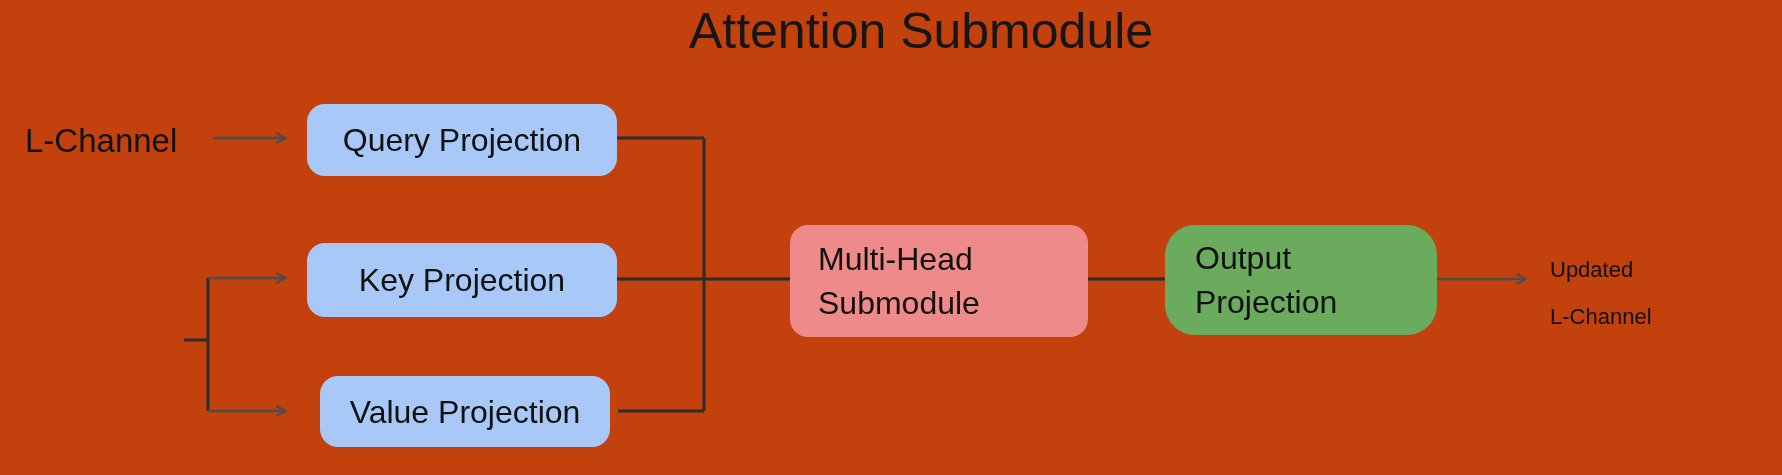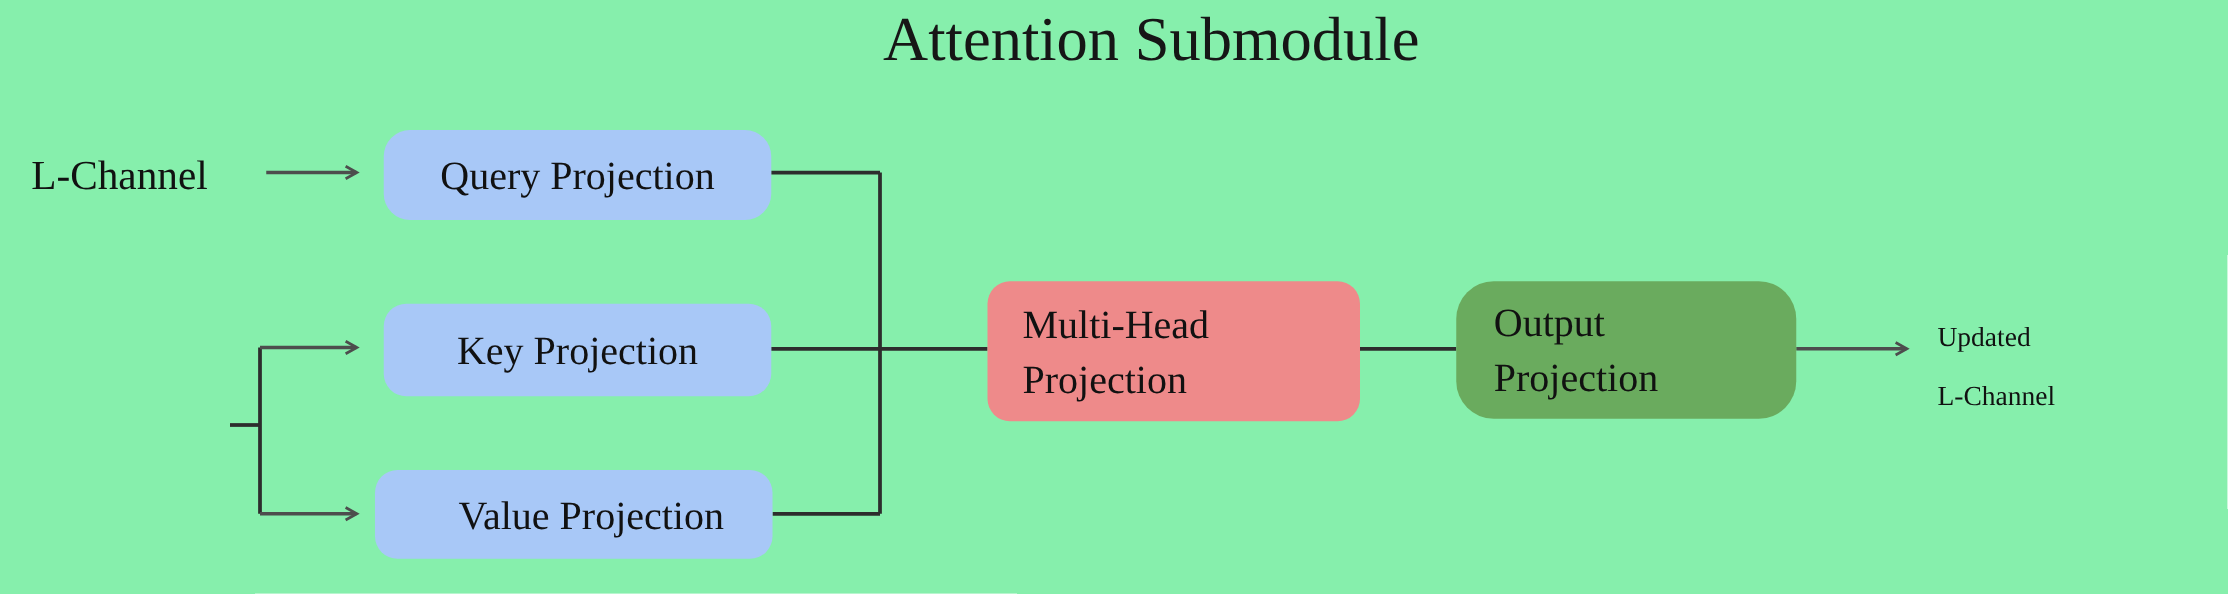--- a/index.html
+++ b/index.html
@@ -4,22 +4,22 @@
 <style>
   html, body {
     margin: 0;
     padding: 0;
     background: #ffffff;
   }
   .canvas {
     position: relative;
     width: 1782px;
     height: 475px;
-    background: #86efac;
-    font-family: Liberation Serif, serif;
+    background: #c2410c;
+    font-family: Liberation Sans, sans-serif;
     color: #1a1a1a;
     overflow: hidden;
   }
   .title {
     position: absolute;
     left: 921px;
     top: 2px;
     transform: translateX(-50%);
     font-size: 50px;
     white-space: nowrap;
@@ -39,23 +39,23 @@
     position: absolute;
     border-radius: 18px;
     display: flex;
     align-items: center;
     color: #111111;
     font-size: 32px;
   }
   .node.centered { justify-content: center; text-align: center; }
   .node.left-al  { justify-content: flex-start; }
   .node .node-label { white-space: pre-line; line-height: 44px; }
-  .node.query  { left: 307px; top: 104px; width: 310px; height: 72px; border-radius: 21px; }
+  .node.query  { left: 307px; top: 104px; width: 310px; height: 72px; }
   .node.key    { left: 307px; top: 243px; width: 310px; height: 74px; }
-  .node.value  { left: 300px; top: 376px; width: 290px; height: 71px; padding-left: 28px; }
+  .node.value  { left: 320px; top: 376px; width: 290px; height: 71px; }
   .node.mha    { left: 790px; top: 225px; width: 298px; height: 112px; padding-left: 28px; box-sizing: border-box; }
   .node.outp   { left: 1165px; top: 225px; width: 272px; height: 110px; padding-left: 30px; box-sizing: border-box; }
   svg.connector-layer {
     position: absolute;
     left: 0; top: 0;
     width: 1782px;
     height: 475px;
     pointer-events: none;
   }
 </style>
@@ -98,21 +98,21 @@
   </div>
   <div class="node centered key" style="background-color: rgb(168, 200, 247); text-align: center;">
     <span class="node-label">Key Projection</span>
   </div>
   <div class="node centered value" style="background-color: rgb(168, 200, 247);">
     <span class="node-label">Value Projection</span>
   </div>
 
   <div class="node left-al mha" style="background-color: rgb(238, 138, 138);">
     <span class="node-label">Multi-Head
-Projection</span>
+Submodule</span>
   </div>
 
   <div class="node left-al outp" style="background-color: rgb(106, 171, 94); border-radius: 30px;">
     <span class="node-label">Output
 Projection</span>
   </div>
 
   <div class="io-label updated">Updated
 L-Channel</div>
 

